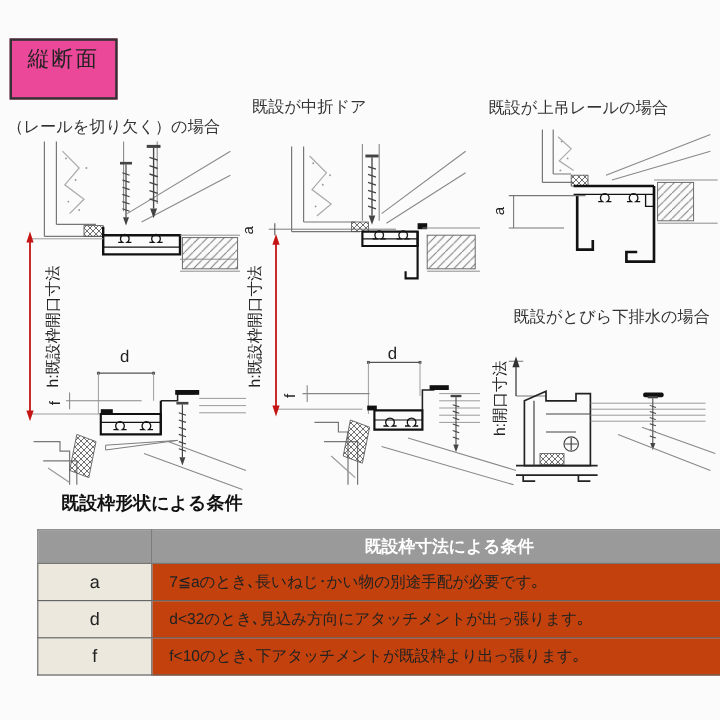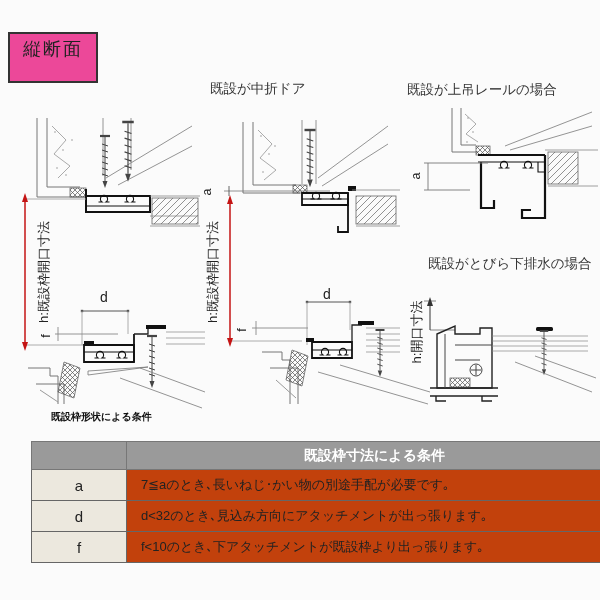--- a/index.html
+++ b/index.html
@@ -28,21 +28,21 @@
   
   .dim-label{
     position:absolute;white-space:nowrap;color:#222;
     transform:translate(-50%,-50%);
     font-size:13px;
   }
   .rot{transform:translate(-50%,-50%) rotate(-90deg);}
   .dim-d{font-size:14px;}
   .dim-small{font-size:12.5px;}
   
-  .cond-heading{left:5px;top:410px;font-size:10px;font-weight:bold;color:#111;padding-left:46px;}
+  .cond-heading{left:5px;top:410px;font-size:15px;font-weight:bold;color:#111;padding-left:46px;}
   
   .cond-table-wrap{left:8px;top:441px;width:592px;padding-left:23px;}
   table.cond{
     border-collapse:collapse;width:100%;table-layout:fixed;
     border:1px solid #333;
   }
   table.cond td,table.cond th{
     border:1px solid #666;
     font-weight:normal;
   }
@@ -57,21 +57,21 @@
   }
   td.txt{
     background:#c2410c;font-size:13px;color:#222;padding:0 0 0 14px;
   }
 </style>
 </head>
 <body>
 
 <div class="abs section-label">縦断面</div>
 
-<div class="abs caption cap1"><br></div>
+<div class="abs caption cap1"><br><span>（レールを切り欠く）の場合</span></div>
 <div class="abs caption cap2"><span>既設が中折ドア</span><br></div>
 <div class="abs caption cap3">既設が上吊レールの場合</div>
 <div class="abs caption cap4">既設がとびら下排水の場合</div>
 
 <svg id="drawing" class="abs" width="600" height="600" viewBox="0 0 600 600">
   <defs>
     <pattern id="hatch" width="7" height="7" patternUnits="userSpaceOnUse">
       <line x1="0" y1="7" x2="7" y2="0" stroke="#777" stroke-width="0.8"></line>
     </pattern>
     <pattern id="xhatch" width="5" height="5" patternUnits="userSpaceOnUse">

